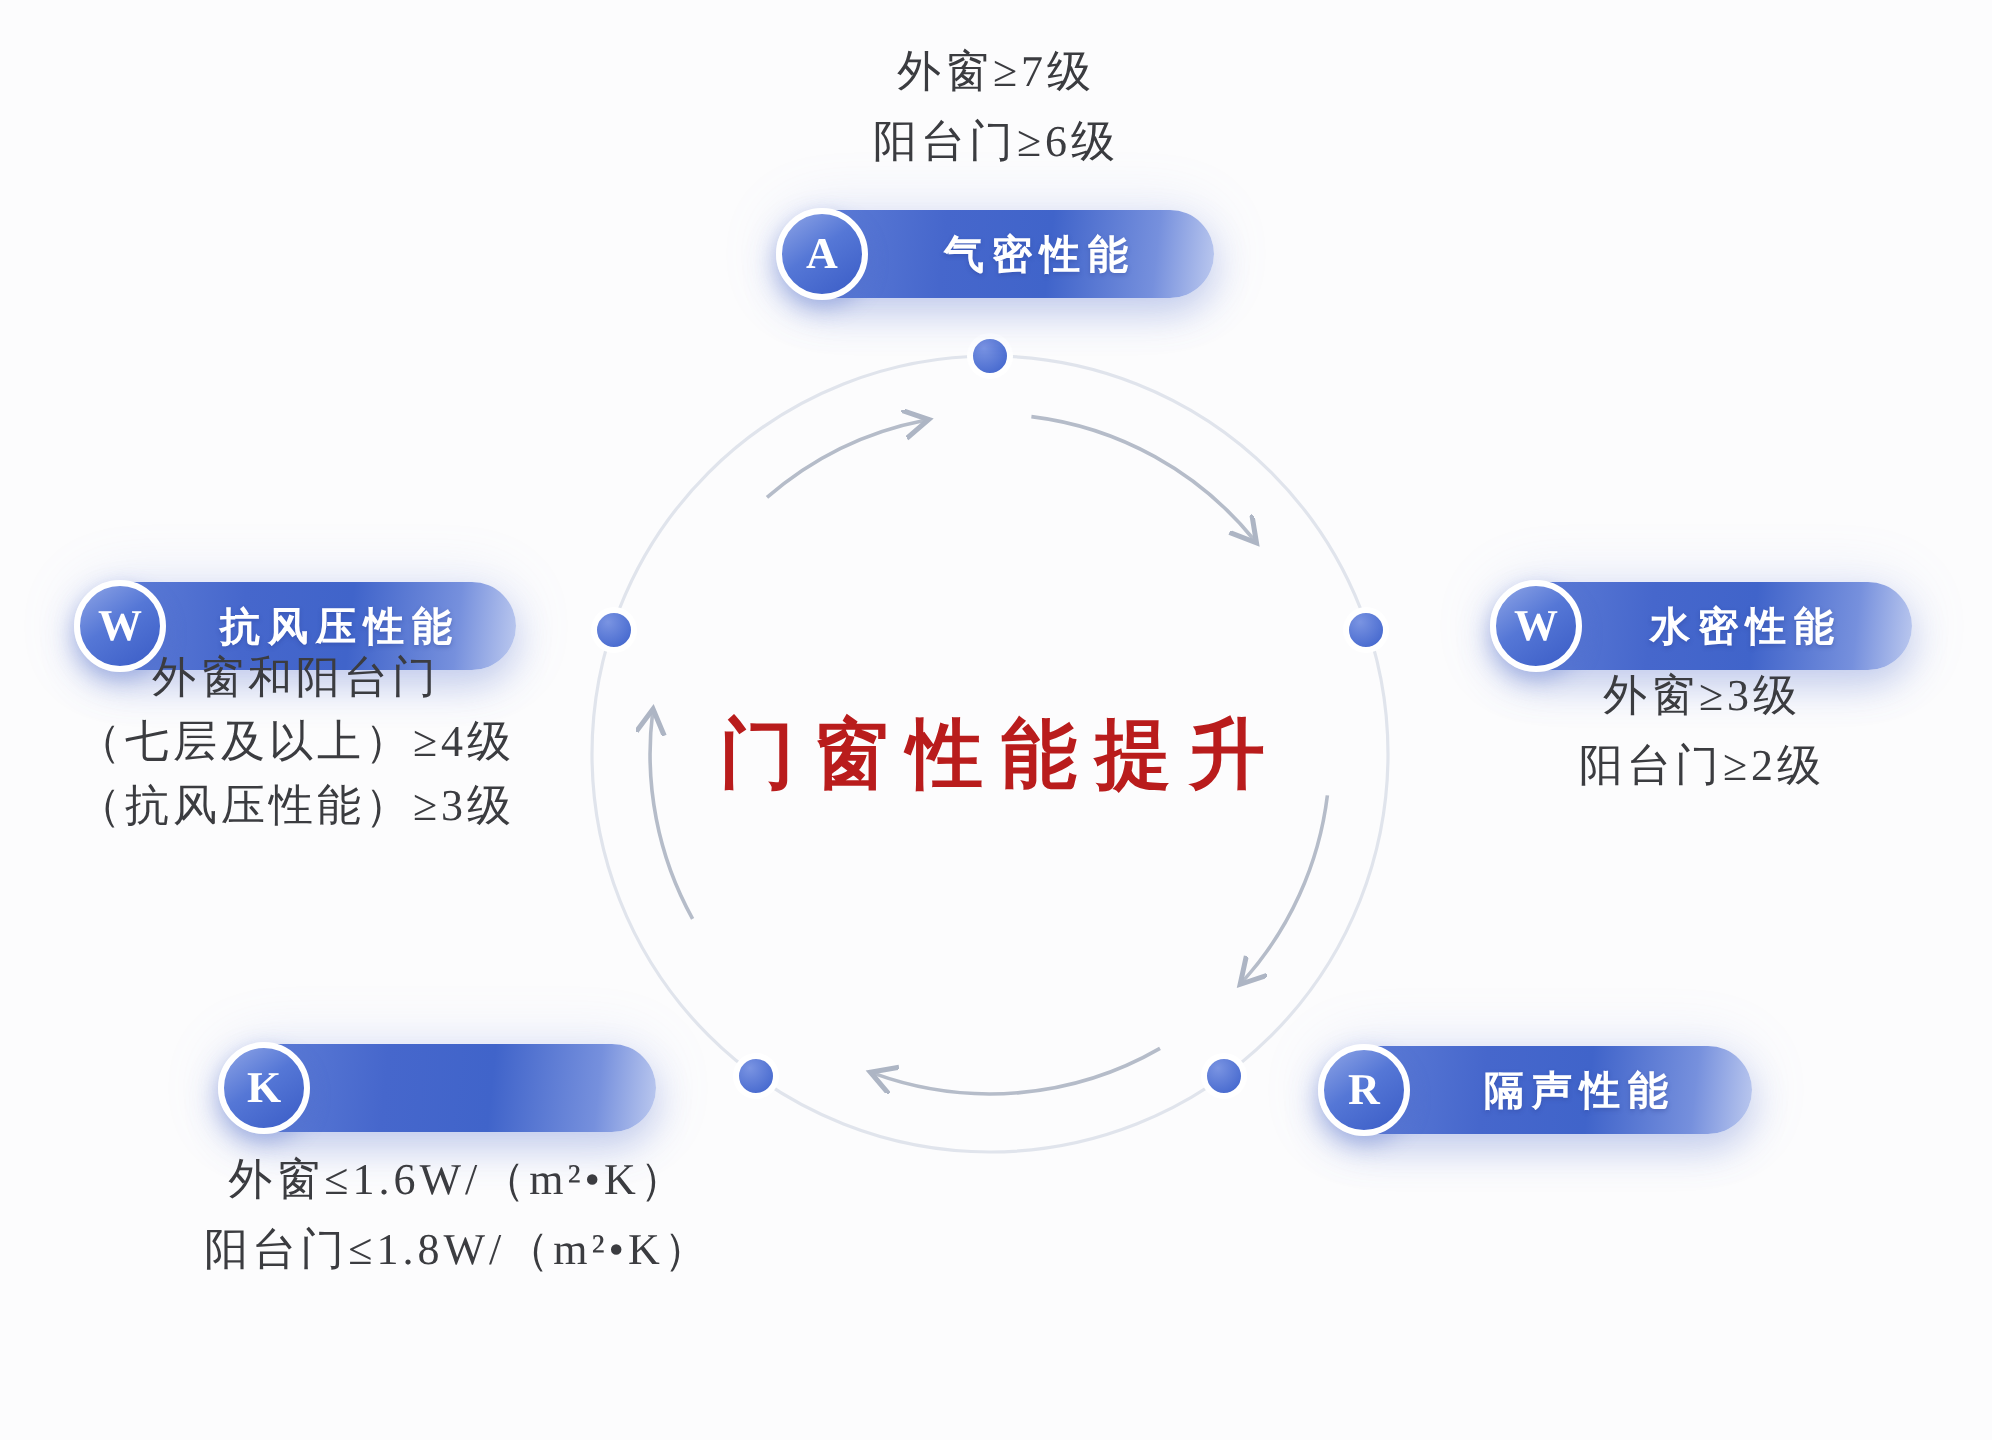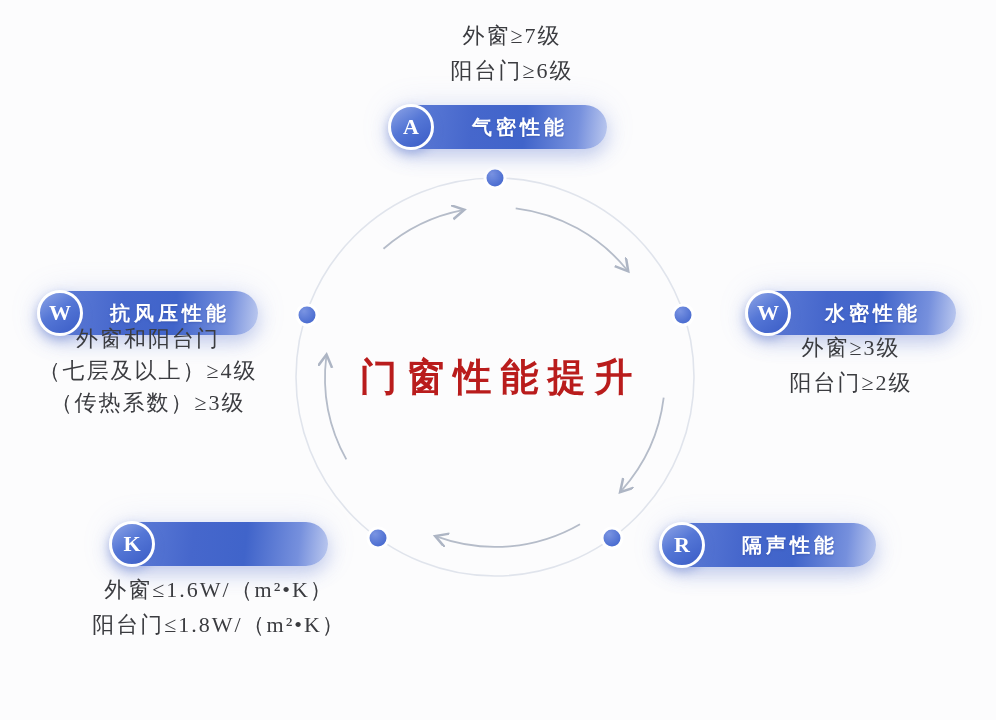--- a/index.html
+++ b/index.html
@@ -73,21 +73,21 @@
 
     <circle cx="495" cy="178" r="10" fill="url(#dotG)" stroke="#ffffff" stroke-width="3"></circle>
     <circle cx="683" cy="315" r="10" fill="url(#dotG)" stroke="#ffffff" stroke-width="3"></circle>
     <circle cx="612" cy="538" r="10" fill="url(#dotG)" stroke="#ffffff" stroke-width="3"></circle>
     <circle cx="378" cy="538" r="10" fill="url(#dotG)" stroke="#ffffff" stroke-width="3"></circle>
     <circle cx="307" cy="315" r="10" fill="url(#dotG)" stroke="#ffffff" stroke-width="3"></circle>
   </svg>
 
   <div class="center-title">门窗性能提升</div>
 
-  <div class="details" style="left:344px;top:18px;width:336px">
+  <div class="details" style="left:330px;top:18px;width:336px">
     <div class="dline">外窗≥7级</div>
     <div class="dline">阳台门≥6级</div>
   </div>
   <div class="pill" style="left:389px;top:105px;width:218px">
     <span class="badge">
       <i>A</i>
     </span>
     <span class="plabel">气密性能</span>
   </div>
 
@@ -104,29 +104,29 @@
 
   <div class="pill" style="left:38px;top:291px;width:220px">
     <span class="badge">
       <i>W</i>
     </span>
     <span class="plabel">抗风压性能</span>
   </div>
   <div class="details tight" style="left:16px;top:323px;width:264px">
     <div class="dline">外窗和阳台门</div>
     <div class="dline">（七层及以上）≥4级</div>
-    <div class="dline">（传热系数）≥3级</div>
+    <div class="dline">（抗风压性能）≥3级</div>
   </div>
 
   <div class="pill" style="left:110px;top:522px;width:218px">
     <span class="badge">
       <i>K</i>
     </span>
   </div>
-  <div class="details" style="left:58px;top:572px;width:322px">
+  <div class="details" style="left:68px;top:572px;width:322px">
     <div class="dline">外窗≤1.6W/（m²•K）</div>
     <div class="dline">阳台门≤1.8W/（m²•K）</div>
   </div>
 
   <div class="pill" style="left:660px;top:523px;width:216px">
     <span class="badge">
       <i>R</i>
     </span>
     <span class="plabel">隔声性能</span>
   </div>

